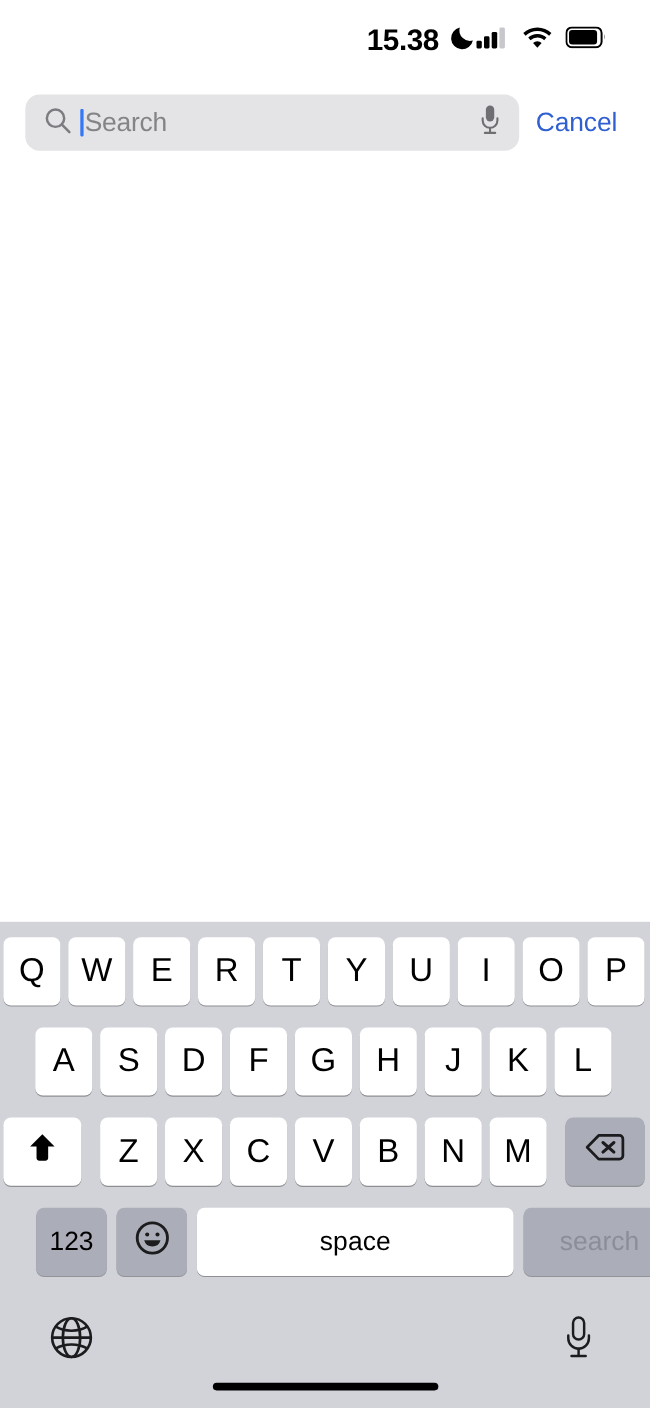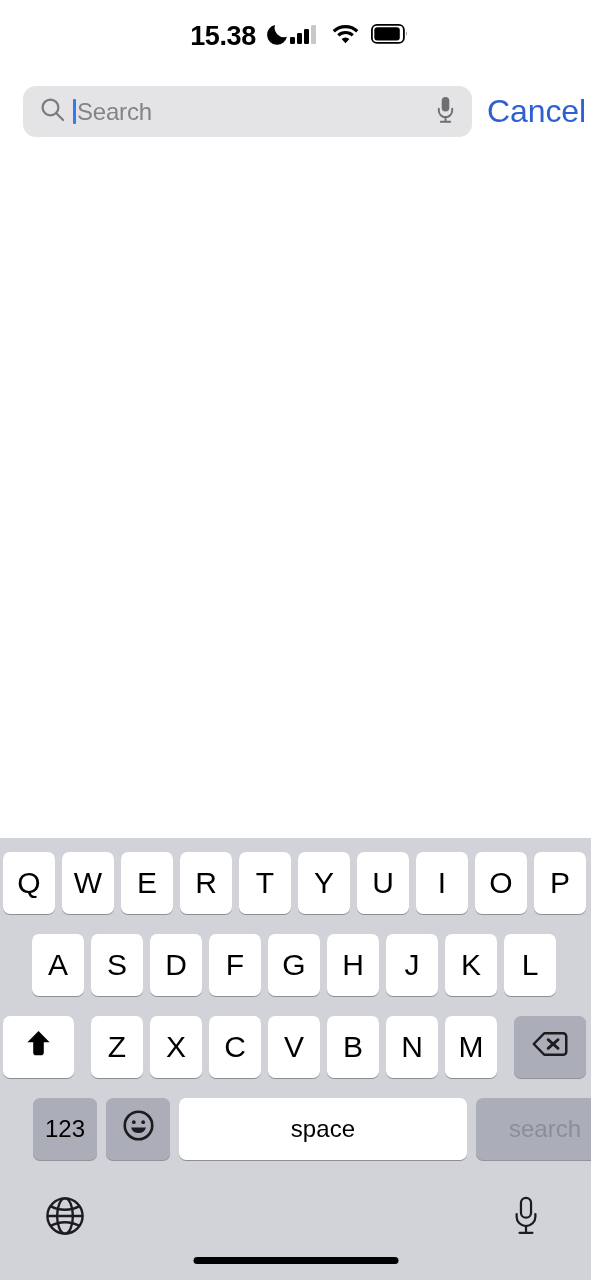--- a/index.html
+++ b/index.html
@@ -17,21 +17,21 @@
   }
 
   
   .status-bar {
     position: absolute;
     left: 0; top: 0;
     width: 591px;
     height: 72px;
     display: flex;
     align-items: center;
-    justify-content: center;
+    justify-content: flex-end;
     padding: 0 30px 0 47px;
     box-sizing: border-box;
   }
   .status-left {
     display: flex;
     align-items: center;
     gap: 9px;
   }
   .status-time {
     font-size: 27px;
@@ -87,21 +87,21 @@
     letter-spacing: -0.2px;
   }
   .mic-in-field { flex: 0 0 auto; margin-left: auto; }
   .cancel-btn {
     position: absolute;
     left: 487px;
     top: 0;
     height: 51px;
     display: flex;
     align-items: center;
-    font-size: 32px;
+    font-size: 24px;
     color: #2f5fd0;
     letter-spacing: -0.1px;
     background: none;
     border: none;
     padding: 0;
     font-family: "Liberation Sans", sans-serif;
     cursor: pointer;
   }
 
   

